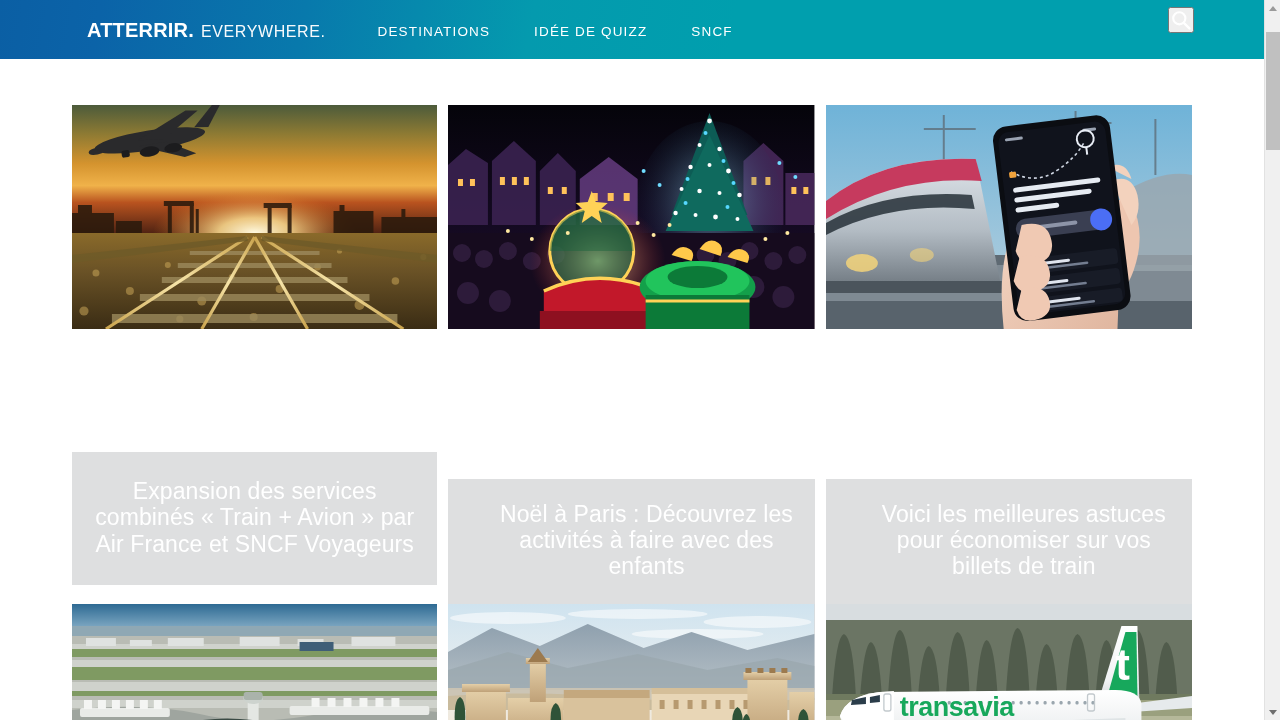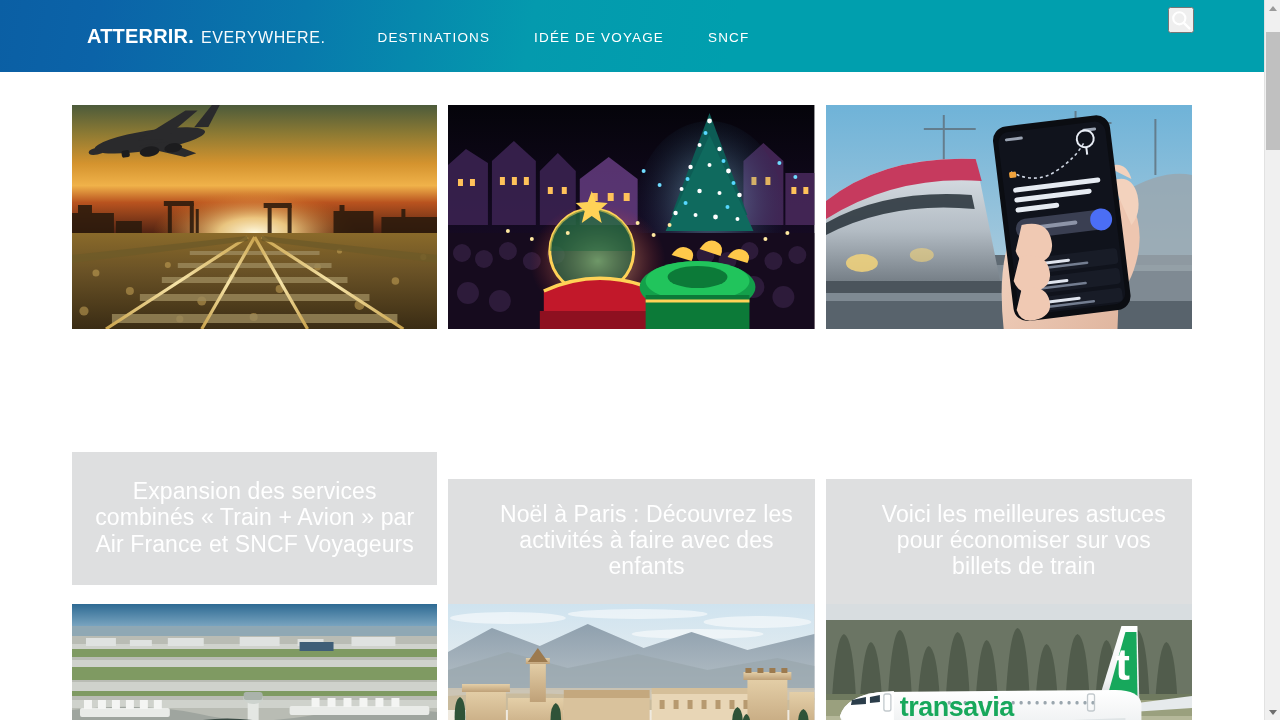--- a/index.html
+++ b/index.html
@@ -19,21 +19,21 @@
     height: 720px;
     overflow: hidden;
     background: #ffffff;
   }
 
   
   .site-header {
     position: absolute;
     top: 0; left: 0;
     width: 1264px;
-    height: 72px;
+    height: 59px;
     background: linear-gradient(100deg,
                 #0b5fa4 0%,
                 #0b63a8 8%,
                 #0879ac 24%,
                 #049aae 42%,
                 #009fae 58%,
                 #009fae 100%);
     display: flex;
     align-items: center;
     z-index: 5;
@@ -205,21 +205,21 @@
 
   <header class="site-header">
 
     <a class="brand">
       <span class="brand-strong">ATTERRIR.</span>
       <span class="brand-light">EVERYWHERE.</span>
     </a>
 
     <nav class="main-nav">
       <span class="nav-item">DESTINATIONS</span>
-      <span class="nav-item">IDÉE DE VOYAGE</span>
+      <span class="nav-item">IDÉE DE QUIZZ</span>
       <span class="nav-item">SNCF</span>
     </nav>
 
     <button class="search-btn">
       <span>
         <svg width="22" height="22" viewBox="0 0 22 22" fill="none">
           <circle cx="9.3" cy="9.3" r="6.1" stroke="#ffffff" stroke-width="2.1"></circle>
           <line x1="13.8" y1="13.8" x2="19.4" y2="19.4" stroke="#ffffff" stroke-width="2.4" stroke-linecap="round"></line>
         </svg>
       </span>

